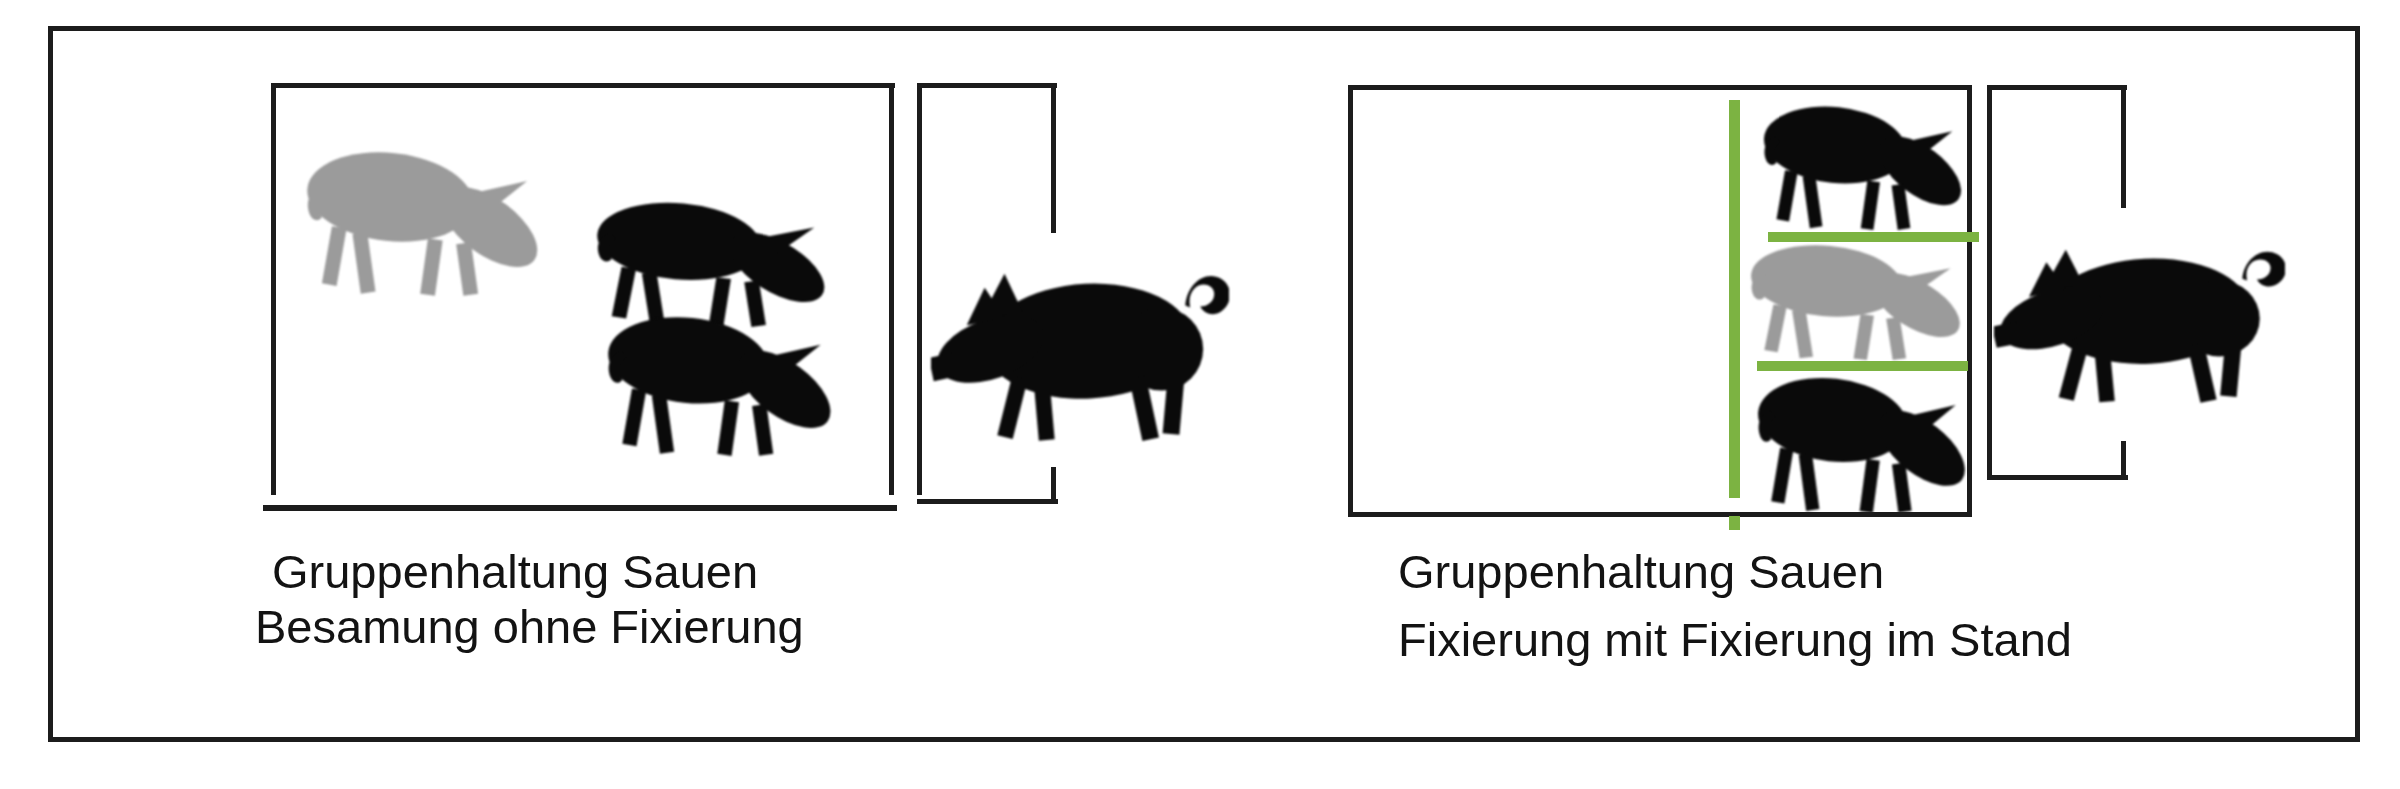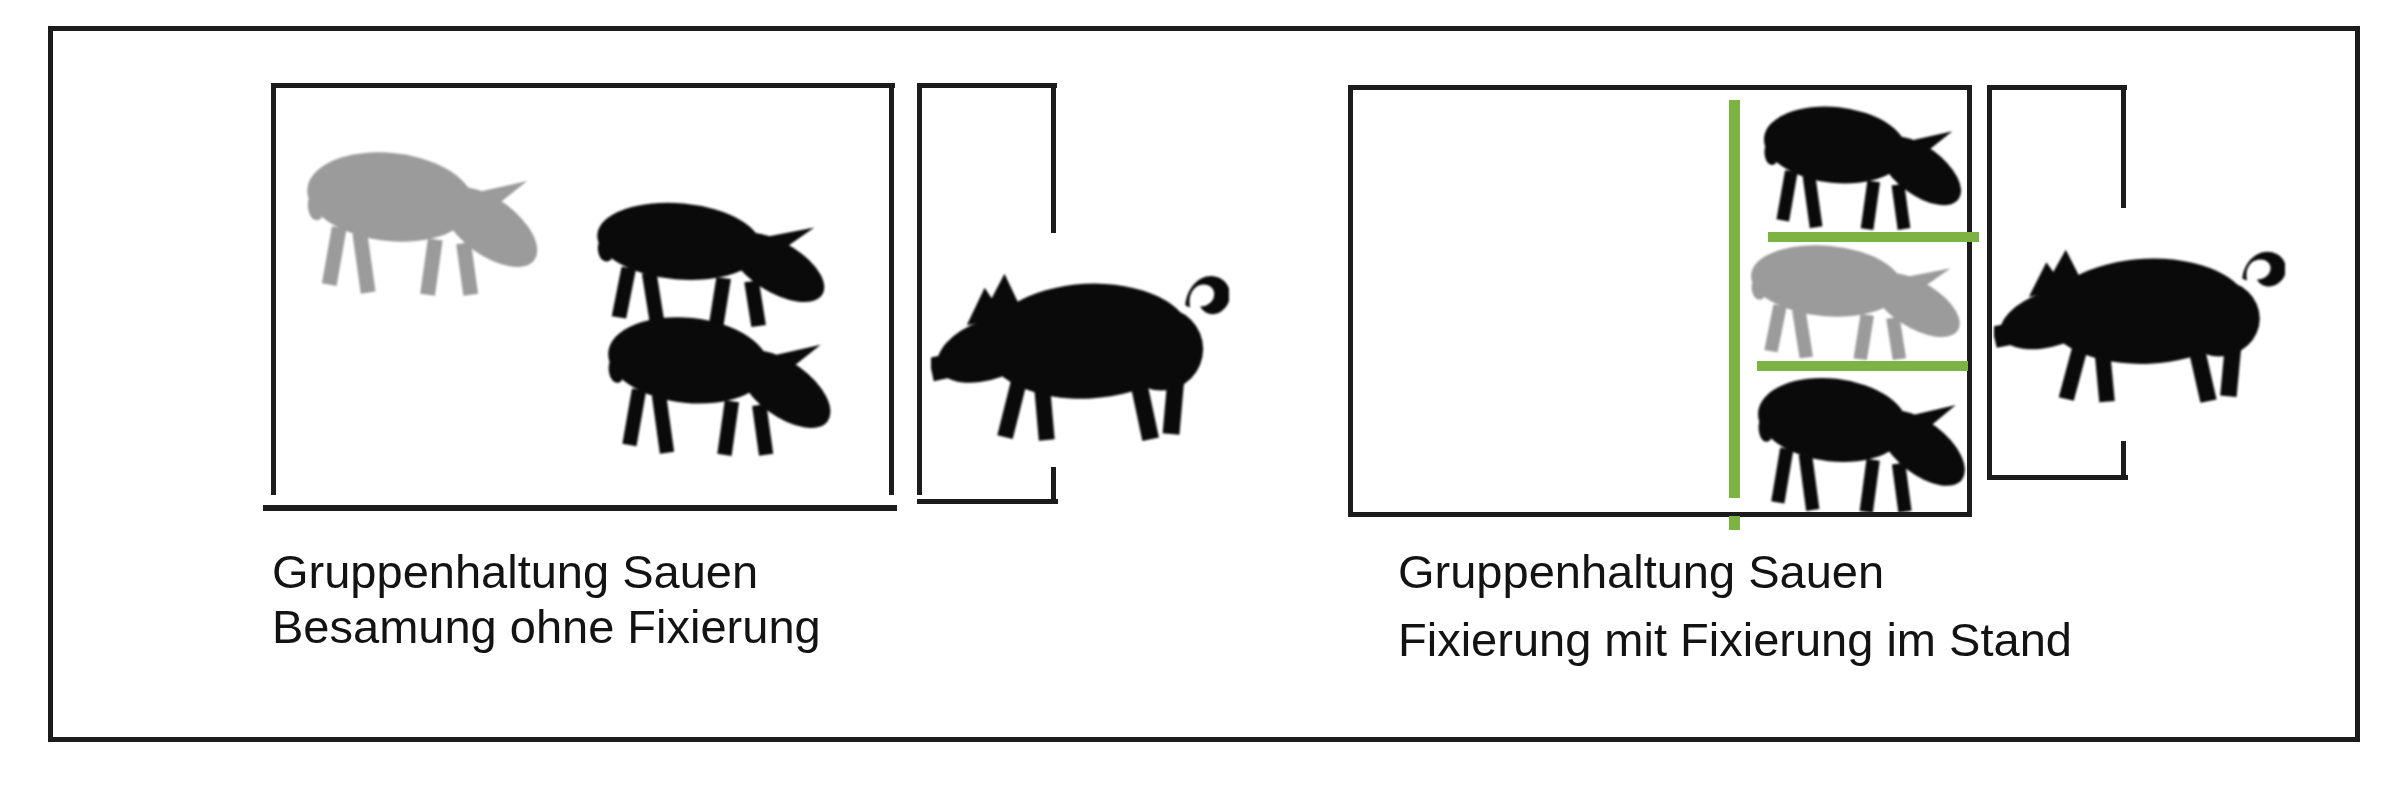--- a/index.html
+++ b/index.html
@@ -110,21 +110,21 @@
     <use href="#sym-sow" fill="#0a0a0a"></use>
   </svg>
   <svg class="pig" style="left:606px; top:312px; width:230px; height:145px;" viewBox="0 0 240 150" preserveAspectRatio="none">
     <use href="#sym-sow" fill="#0a0a0a"></use>
   </svg>
   <svg class="pig" style="left:931px; top:260px; width:298px; height:188px;" viewBox="0 0 300 190" preserveAspectRatio="none">
     <use href="#sym-boar" fill="#0a0a0a"></use>
   </svg>
 
   <div class="caption-line" style="left:272px; top:546px;">Gruppenhaltung Sauen</div>
-  <div class="caption-line" style="left:272px; top:601px;">Besamung ohne Fixierung</div>
+  <div class="caption-line" style="left:255px; top:601px;">Besamung ohne Fixierung</div>
 
   <div class="frame" style="left:1348px; top:85px; width:614px; height:422px;"></div>
 
   <svg class="pig" style="left:1762px; top:102px; width:204px; height:129px;" viewBox="0 0 240 150" preserveAspectRatio="none">
     <use href="#sym-sow" fill="#0a0a0a"></use>
   </svg>
   <svg class="pig" style="left:1749px; top:241px; width:216px; height:120px;" viewBox="0 0 240 150" preserveAspectRatio="none">
     <use href="#sym-sow" fill="#9b9b9b"></use>
   </svg>
   <svg class="pig" style="left:1756px; top:373px; width:214px; height:141px;" viewBox="0 0 240 150" preserveAspectRatio="none">

